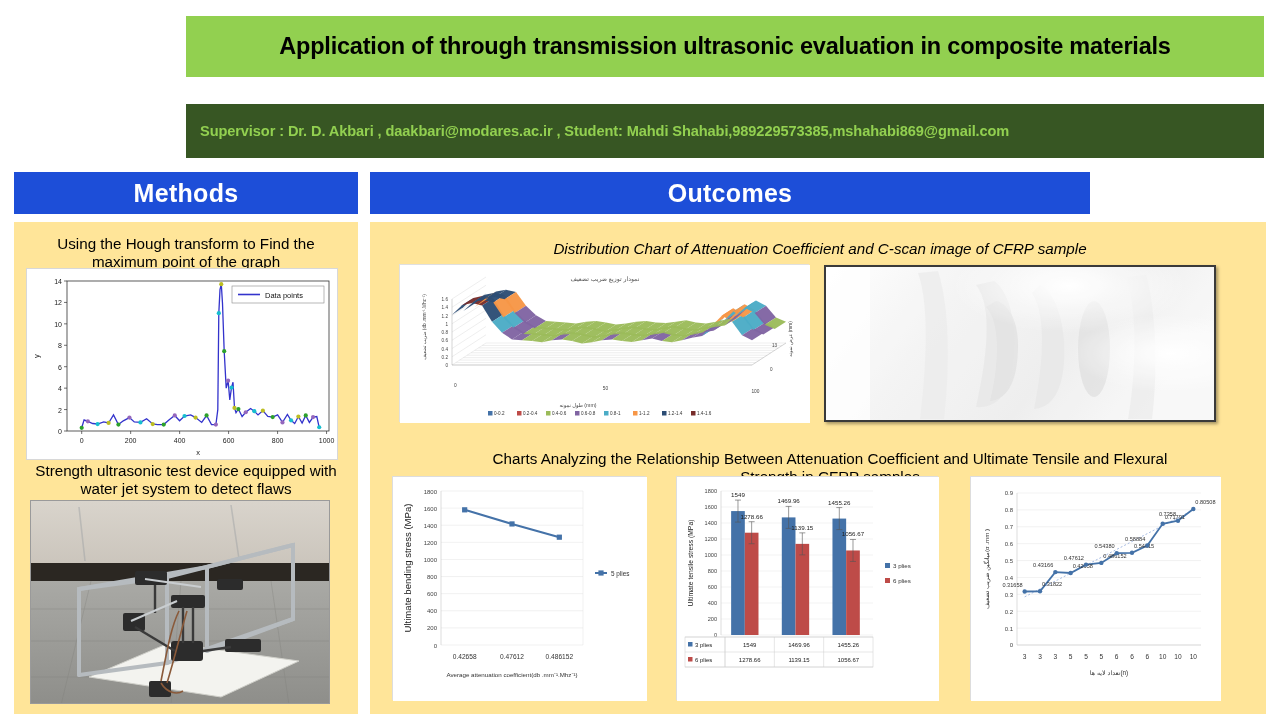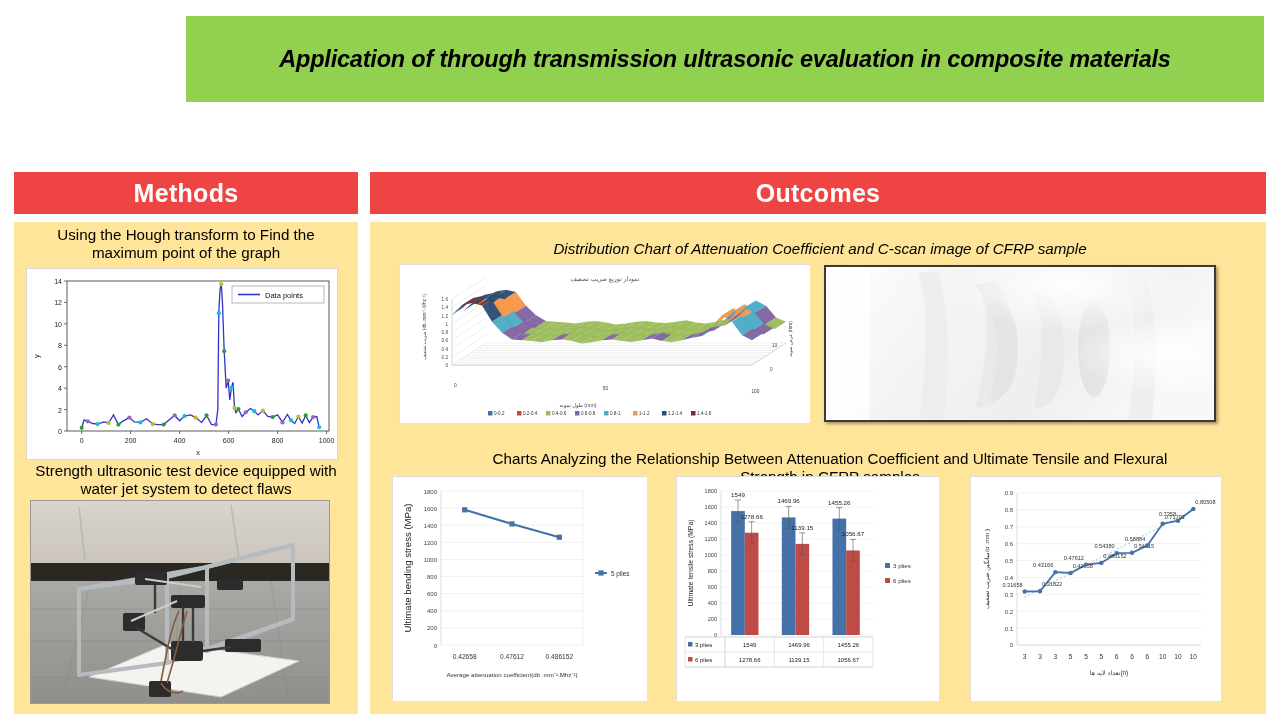--- a/index.html
+++ b/index.html
@@ -10,63 +10,62 @@
     overflow: hidden;
     position: relative;
   }
 
   
   .header { position: absolute; left: 0; top: 0; width: 1280px; height: 162px; }
   .logo-box { position: absolute; left: 22px; top: 8px; width: 162px; height: 152px; }
   .logo-svg { width: 162px; height: 152px; display: block; }
 
   .title-bar {
-    position: absolute; left: 186px; top: 16px; width: 1078px; height: 86px;
+    position: absolute; left: 186px; top: 16px; width: 1078px; height: 61px;
     background: #92D050;
     display: flex; align-items: center; justify-content: center;
     padding: 2px 12px;
-    font-style: italic;
   }
   .title-text {
     font-size: 23.5px; font-weight: bold; color: #000000;
     text-align: center; line-height: 1.28; letter-spacing: -0.2px;
   }
   .author-bar {
     position: absolute; left: 186px; top: 104px; width: 1078px; height: 54px;
     background: #375623;
     display: flex; align-items: center; padding-left: 14px;
   }
   .author-text {
     font-size: 14.6px; font-weight: bold; color: #92D050;
     letter-spacing: -0.1px; white-space: nowrap;
   }
 
   
   .sec-head {
-    position: absolute; background: #ef4444;
+    position: absolute; background: #1d4ed8;
     display: flex; align-items: center; justify-content: center;
   }
   .sec-head-label {
     color: #ffffff; font-weight: bold; font-size: 25px; letter-spacing: 0.3px;
   }
   #methods-head { left: 14px; top: 172px; width: 344px; height: 42px; }
-  #outcomes-head { left: 370px; top: 172px; width: 896px; height: 42px; }
+  #outcomes-head { left: 370px; top: 172px; width: 720px; height: 42px; }
 
   
   .panel { position: absolute; background: #FFE599; }
   #methods-panel { left: 14px; top: 222px; width: 344px; height: 492px; }
   #outcomes-panel { left: 370px; top: 222px; width: 896px; height: 492px; }
 
   .cap {
     text-align: center; color: #000000; font-size: 15.2px;
     line-height: 1.18; font-weight: normal; padding: 0 6px;
   }
 
   
-  #methods-cap-1 { position: absolute; left: 20px; top: 226px; width: 332px; text-align: center; }
+  #methods-cap-1 { position: absolute; left: 20px; top: 235px; width: 332px; text-align: center; }
   #hough-fig {
     position: absolute; left: 26px; top: 268px; width: 312px; height: 192px;
     background: #ffffff; border: 1px solid #d8d8d8;
   }
   #methods-cap-2 { position: absolute; left: 16px; top: 462px; width: 340px; }
   #device-fig {
     position: absolute; left: 30px; top: 500px; width: 300px; height: 204px;
     border: 1px solid #9a9a9a; overflow: hidden;
   }
 
@@ -101,20 +100,23 @@
 </head>
 <body>
 
 <div class="header">
 
 
   <div class="title-bar">
     <div class="title-text">Application of through transmission ultrasonic evaluation in composite materials</div>
   </div>
 
+  <div class="author-bar">
+    <div class="author-text">Supervisor : Dr. D. Akbari , daakbari@modares.ac.ir , Student: Mahdi Shahabi,989229573385,mshahabi869@gmail.com</div>
+  </div>
 </div>
 
 <div class="sec-head" id="methods-head">
   <span class="sec-head-label">Methods</span>
 </div>
 <div class="sec-head" id="outcomes-head">
   <span class="sec-head-label">Outcomes</span>
 </div>
 
 <div class="panel" id="methods-panel"></div>

